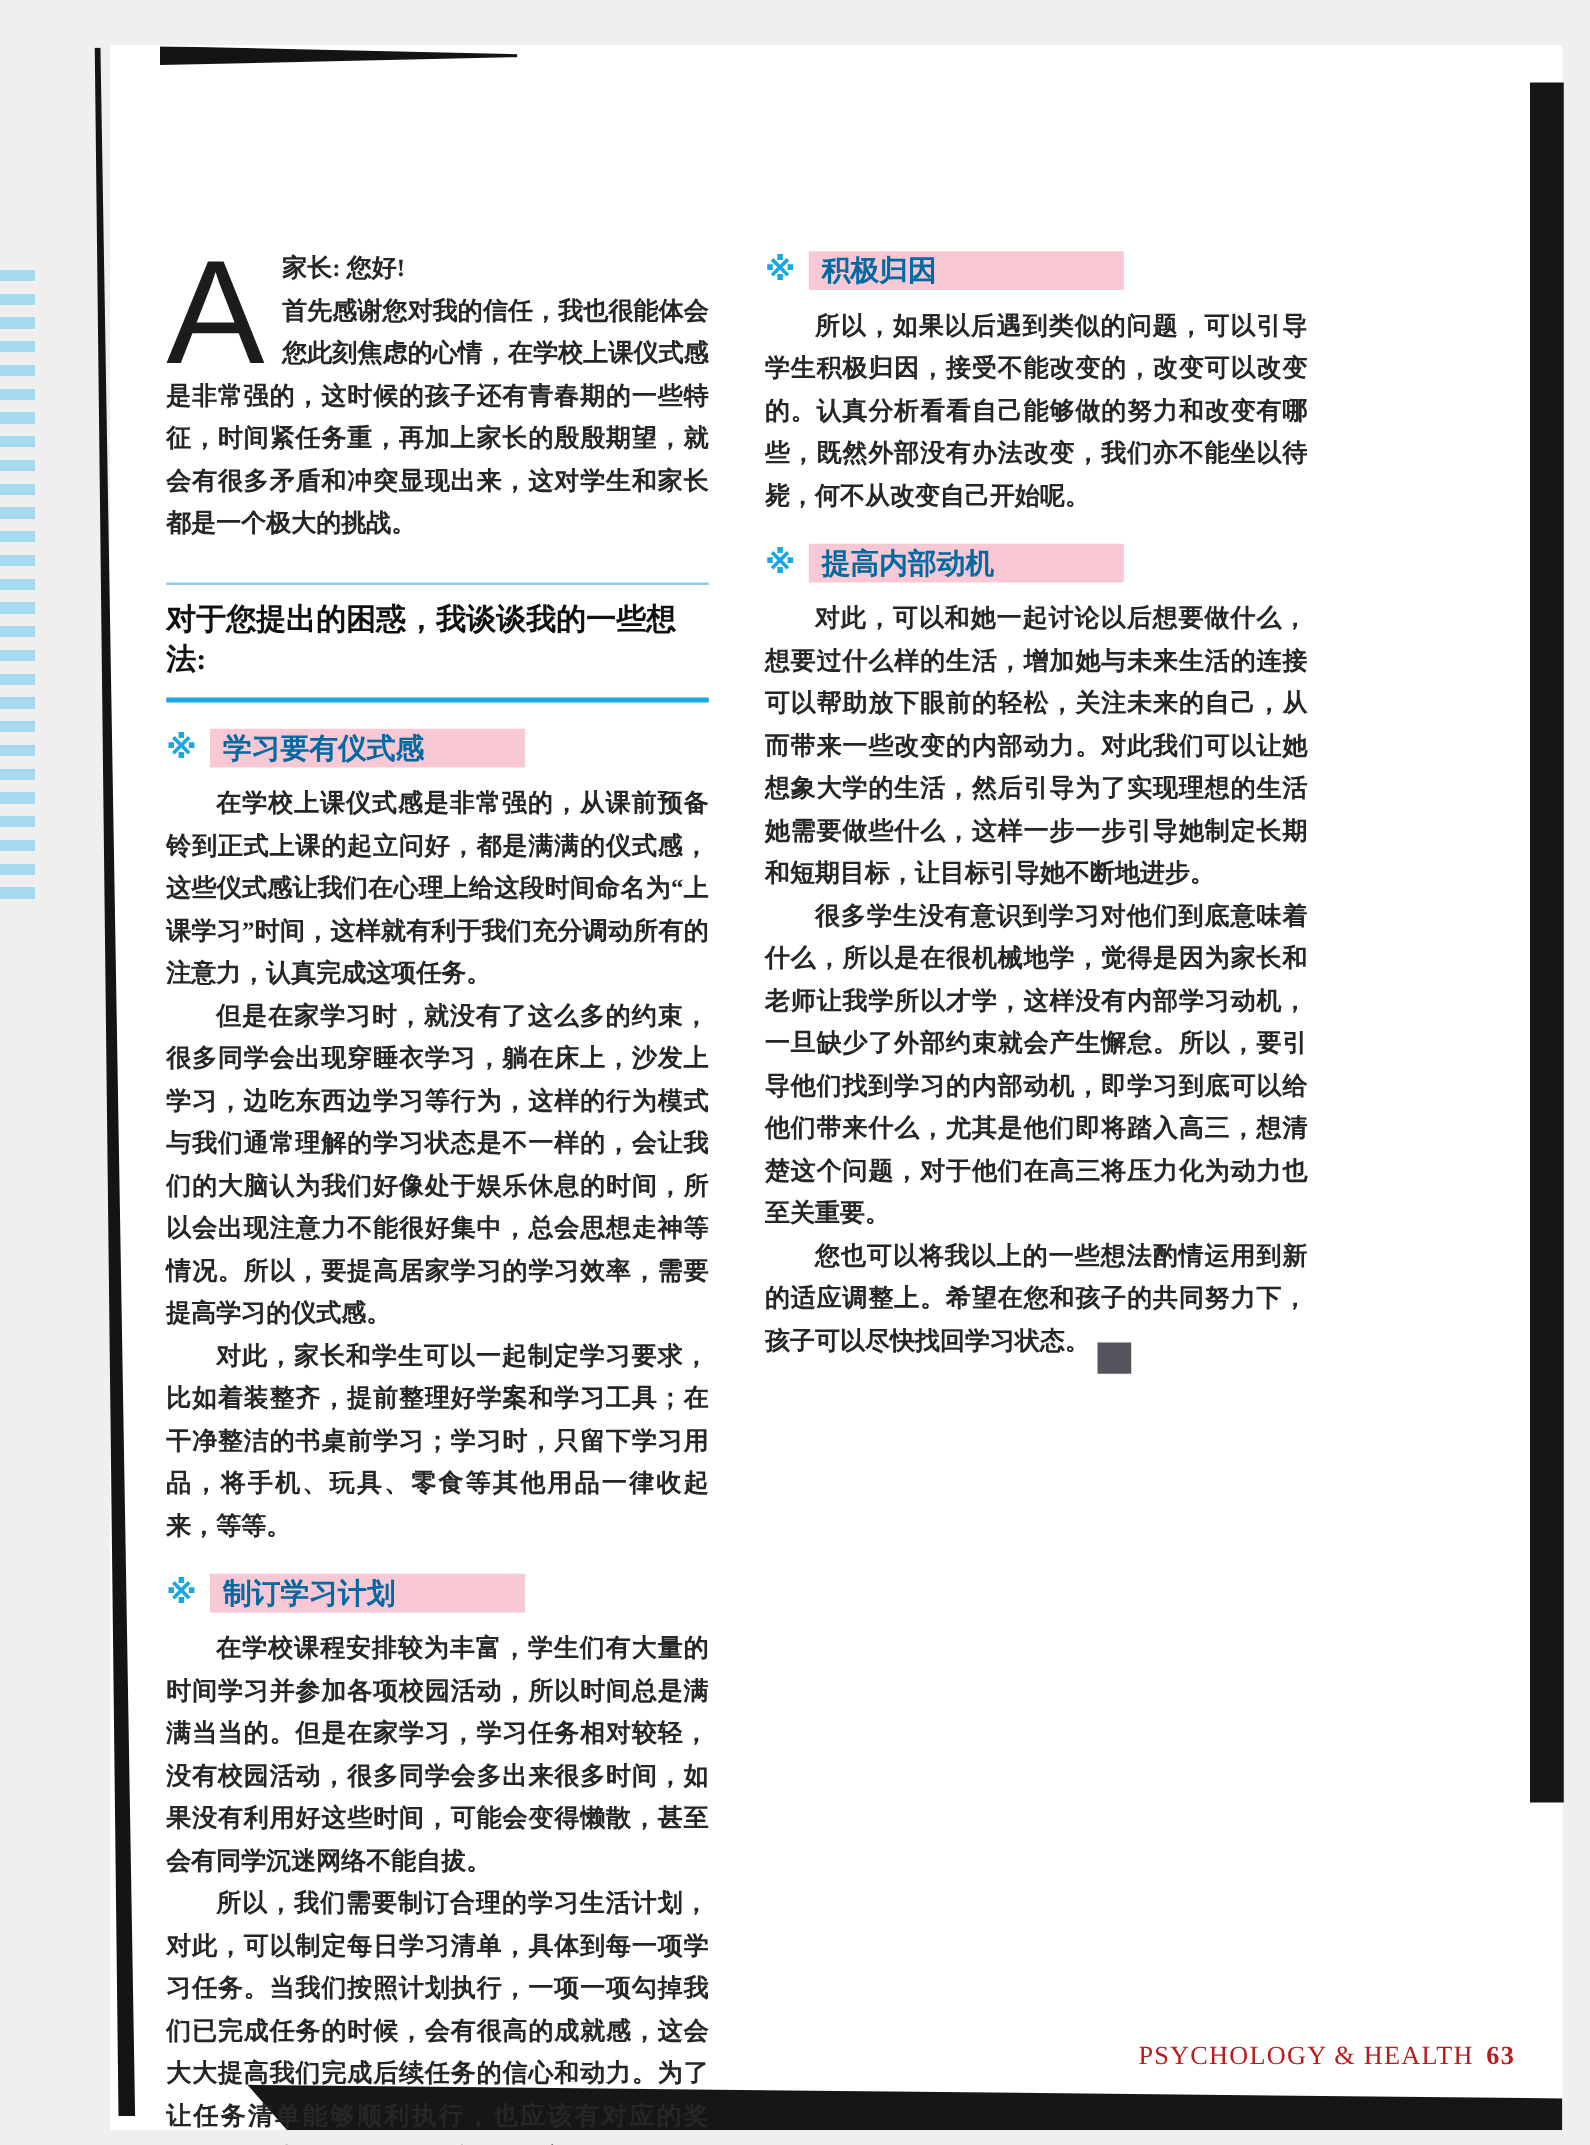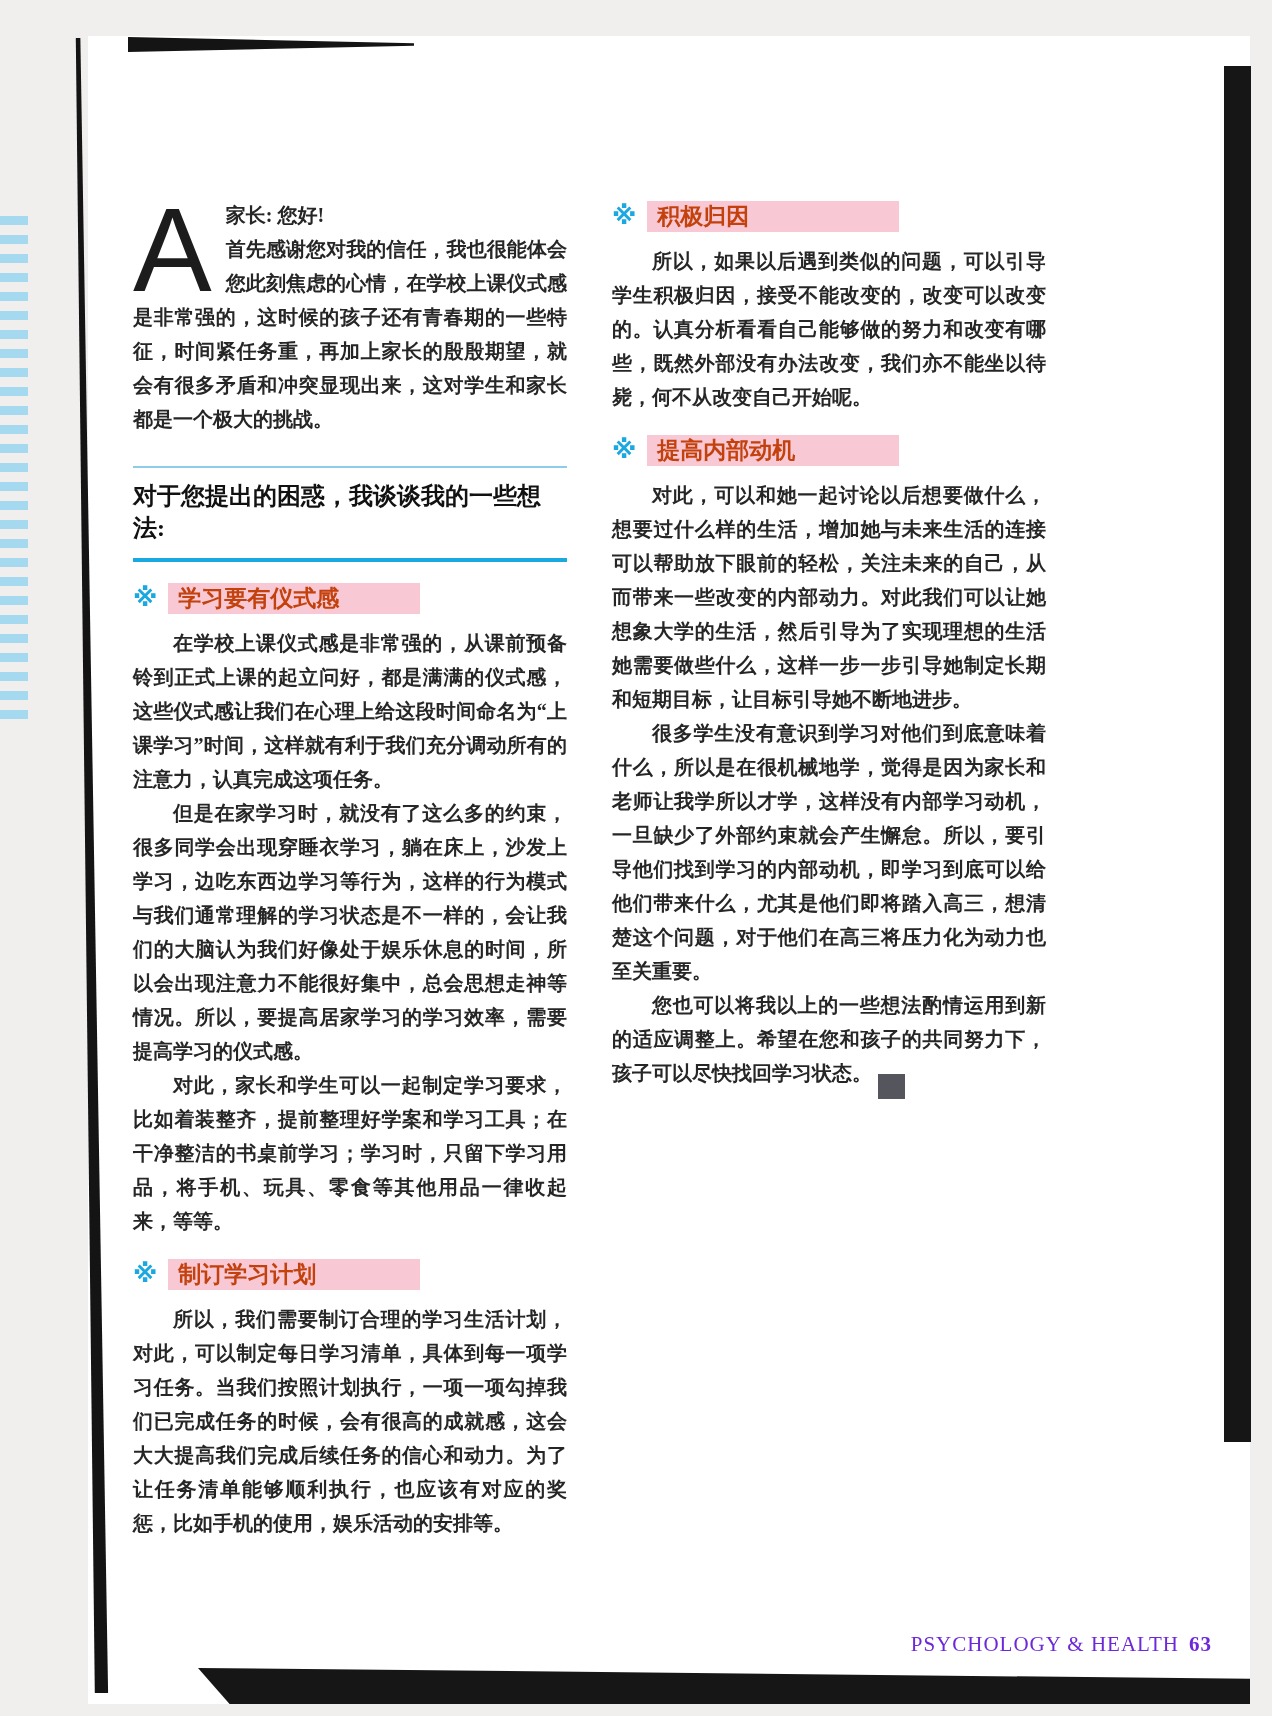--- a/index.html
+++ b/index.html
@@ -82,42 +82,42 @@
   .sec-marker{
     color:var(--accent);
     font-size:25px;line-height:32px;font-weight:700;
     font-family:"DejaVu Sans",sans-serif;
   }
   .sec-title{
     display:inline-block;width:242px;
     background:var(--pink);
     font-family:"Liberation Sans","DejaVu Sans",sans-serif;
     font-weight:700;font-size:23px;line-height:31px;
-    color:#c2410c;
+    color:#0369a1;
     padding:0 0 0 10px;
   }
   
   .seal{
     display:inline-grid;
     grid-template-columns:11px 11px;
     vertical-align:-4px;
     margin-left:6px;
     background:#55555d;
     padding:2px;gap:1px;
   }
   .seal span{
     color:#fff;font-size:10px;line-height:10px;width:11px;height:10px;
     text-align:center;
     font-family:"Liberation Sans","DejaVu Sans",sans-serif;
   }
   
   .footer{
     position:absolute;left:700px;top:1632px;width:512px;
     text-align:right;
-    font-size:21px;color:#6d28d9;
+    font-size:21px;color:#b91c1c;
     font-family:"Liberation Serif","DejaVu Serif",serif;
     letter-spacing:1px;
   }
   .footer .pagenum{font-weight:700;margin-left:10px;}
 </style>
 </head>
 <body>
 
 <div class="sheet"></div>
 <div class="edge-top"></div>
@@ -142,20 +142,21 @@
     <span class="sec-title">学习要有仪式感</span>
   </div>
   <p>在学校上课仪式感是非常强的，从课前预备铃到正式上课的起立问好，都是满满的仪式感，这些仪式感让我们在心理上给这段时间命名为“上课学习”时间，这样就有利于我们充分调动所有的注意力，认真完成这项任务。</p>
   <p>但是在家学习时，就没有了这么多的约束，很多同学会出现穿睡衣学习，躺在床上，沙发上学习，边吃东西边学习等行为，这样的行为模式与我们通常理解的学习状态是不一样的，会让我们的大脑认为我们好像处于娱乐休息的时间，所以会出现注意力不能很好集中，总会思想走神等情况。所以，要提高居家学习的学习效率，需要提高学习的仪式感。</p>
   <p>对此，家长和学生可以一起制定学习要求，比如着装整齐，提前整理好学案和学习工具；在干净整洁的书桌前学习；学习时，只留下学习用品，将手机、玩具、零食等其他用品一律收起来，等等。</p>
 
   <div class="sec-header">
     <span class="sec-marker">※</span>
     <span class="sec-title">制订学习计划</span>
   </div>
+  <p>在学校课程安排较为丰富，学生们有大量的时间学习并参加各项校园活动，所以时间总是满满当当的。但是在家学习，学习任务相对较轻，没有校园活动，很多同学会多出来很多时间，如果没有利用好这些时间，可能会变得懒散，甚至会有同学沉迷网络不能自拔。</p>
   <p>所以，我们需要制订合理的学习生活计划，对此，可以制定每日学习清单，具体到每一项学习任务。当我们按照计划执行，一项一项勾掉我们已完成任务的时候，会有很高的成就感，这会大大提高我们完成后续任务的信心和动力。为了让任务清单能够顺利执行，也应该有对应的奖惩，比如手机的使用，娱乐活动的安排等。</p>
 </div>
 
 <div class="col col-right">
   <div class="sec-header first">
     <span class="sec-marker">※</span>
     <span class="sec-title">积极归因</span>
   </div>
   <p>所以，如果以后遇到类似的问题，可以引导学生积极归因，接受不能改变的，改变可以改变的。认真分析看看自己能够做的努力和改变有哪些，既然外部没有办法改变，我们亦不能坐以待毙，何不从改变自己开始呢。</p>
 

